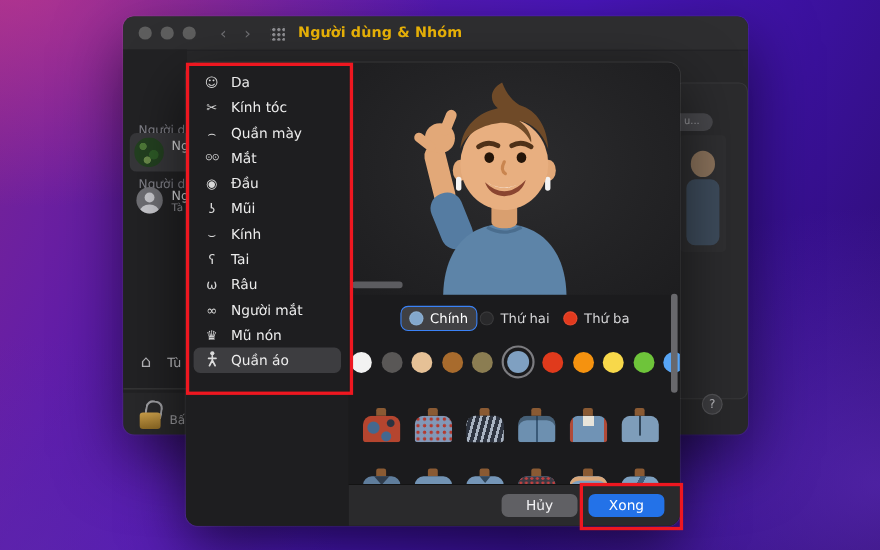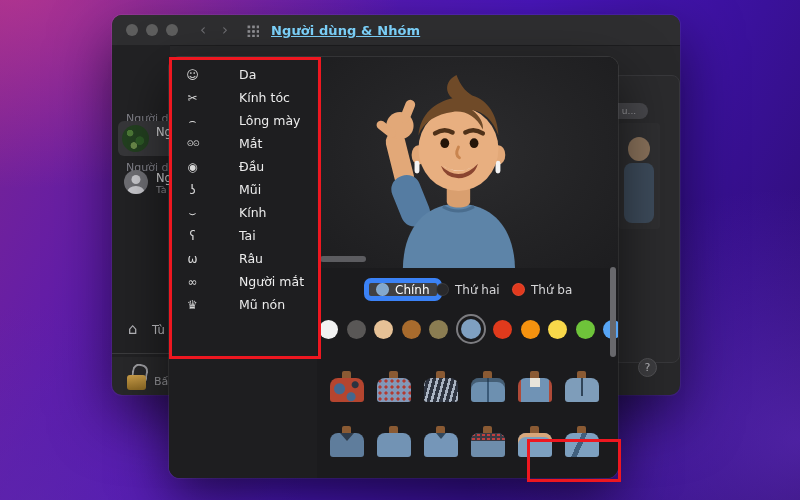--- a/index.html
+++ b/index.html
@@ -16,21 +16,21 @@
     border-radius:10px;box-shadow:0 22px 60px rgba(0,0,0,.55),0 0 0 1px rgba(255,255,255,.07);}
   .titlebar{position:absolute;left:0;top:0;right:0;height:30px;background:#2e2e30;
     border-radius:10px 10px 0 0;border-bottom:1px solid #1d1d1f;display:flex;align-items:center;}
   .lights{display:flex;gap:8px;margin-left:14px;}
   .light{width:12px;height:12px;border-radius:50%;background:#5e5e5e;}
   .navbtn{color:#6e6e72;font-size:15px;line-height:1;margin-left:22px;}
   .navbtn.fwd{margin-left:16px;}
   .grid-icon{width:13px;height:13px;margin-left:18px;
     background-image:radial-gradient(#8f8f93 1.2px,transparent 1.7px);
     background-size:4.6px 4.6px;background-position:.6px .6px;}
-  .wtitle{margin-left:12px;font-size:13px;font-weight:bold;color:#7dd3fc;letter-spacing:.1px;text-decoration:underline;}
+  .wtitle{margin-left:12px;font-size:13px;font-weight:bold;color:#eab308;letter-spacing:.1px;}
   .search{margin-left:auto;margin-right:26px;width:118px;height:18px;background:#3b3b3e;border-radius:4px;
     display:flex;align-items:center;gap:5px;padding-left:6px;box-sizing:border-box;}
   .search-text{font-size:11px;color:#85858a;}
   
   .wside{position:absolute;left:0;top:30px;width:58px;height:312px;background:#222224;overflow:hidden;}
   .wside-inner{position:absolute;left:0;top:-30px;width:170px;}
   .shead{position:absolute;font-size:11px;color:#82828a;white-space:nowrap;}
   .urow{position:absolute;left:6px;width:158px;height:35px;background:#37373a;border-radius:6px;}
   .avatar{position:absolute;border-radius:50%;}
   .avatar.camo{background:
@@ -70,27 +70,27 @@
     border:1px solid #525255;color:#b5b5b9;font-size:11px;display:flex;align-items:center;justify-content:center;box-sizing:border-box;}
   
   .popup{position:absolute;left:169px;top:57px;width:449px;height:421px;background:#1c1c1e;border-radius:11px;
     box-shadow:0 20px 55px rgba(0,0,0,.6),0 0 0 1px rgba(255,255,255,.10);z-index:10;overflow:hidden;}
   .popup-side{position:absolute;left:0;top:0;bottom:0;width:148px;background:#1e1e20;}
   .cat-list{position:absolute;left:0;top:6px;right:0;}
   .cat-item{height:23px;margin:0 7px;padding-left:8px;border-radius:6px;display:flex;align-items:center;gap:9px;}
   .cat-item.sel{background:#3d3d40;}
   .cat-icon{width:17px;text-align:center;font-size:12px;color:#d8d8d8;line-height:1;}
   .cat-icon.wide{font-size:8.5px;letter-spacing:-1px;}
-  .cat-label{font-size:12.5px;color:#ececec;margin-left:29px;}
+  .cat-label{font-size:12.5px;color:#ececec;}
   .popup-main{position:absolute;left:148px;top:0;right:0;bottom:0;background:#1b1b1d;}
   .preview{position:absolute;left:0;top:0;right:0;height:211px;
     background:radial-gradient(ellipse at 50% 45%,#2c2c2e 0%,#232325 58%,#1d1d1f 100%);overflow:hidden;}
   .hscroll{position:absolute;left:3px;top:199px;width:46px;height:6px;border-radius:3px;background:#5c5c60;}
   .tab{position:absolute;top:221px;height:23px;display:flex;align-items:center;gap:6px;padding:0 7px;box-sizing:border-box;}
-  .tab.sel{background:#404043;border:5px solid #3b82f6;border-radius:7px;}
+  .tab.sel{background:#404043;border:1px solid #3b82f6;border-radius:7px;}
   .tab:nth-of-type(1){left:47px;}
   .tab:nth-of-type(2){left:112px;}
   .tab:nth-of-type(3){left:188px;}
   .tab-dot{width:13px;height:13px;border-radius:50%;box-shadow:inset 0 0 0 1px rgba(255,255,255,.08);}
   .tab-label{font-size:12px;color:#d6d6d8;}
   .tab.sel .tab-label{color:#ffffff;}
   .swatches{position:absolute;left:0;top:259px;right:0;height:26px;display:flex;align-items:center;gap:8.5px;padding-left:2px;}
   .swatch{width:19px;height:19px;border-radius:50%;flex:0 0 auto;}
   .swatch.sel{width:20px;height:20px;outline:2px solid #7c7c80;outline-offset:3px;margin:0 4px;}
   .clothes{position:absolute;left:6px;top:301px;display:grid;grid-template-columns:repeat(6,47px);
@@ -189,21 +189,21 @@
           <div class="cat-item">
             <span class="cat-icon">☺</span>
             <span class="cat-label">Da</span>
           </div>
           <div class="cat-item">
             <span class="cat-icon">✂</span>
             <span class="cat-label">Kính tóc</span>
           </div>
           <div class="cat-item">
             <span class="cat-icon">⌢</span>
-            <span class="cat-label">Lông mày</span>
+            <span class="cat-label">Quần mày</span>
           </div>
           <div class="cat-item">
             <span class="cat-icon wide">⊙⊙</span>
             <span class="cat-label">Mắt</span>
           </div>
           <div class="cat-item">
             <span class="cat-icon">◉</span>
             <span class="cat-label">Đầu</span>
           </div>
           <div class="cat-item">
@@ -222,20 +222,27 @@
             <span class="cat-icon">ω</span>
             <span class="cat-label">Râu</span>
           </div>
           <div class="cat-item">
             <span class="cat-icon">∞</span>
             <span class="cat-label">Người mắt</span>
           </div>
           <div class="cat-item">
             <span class="cat-icon">♛</span>
             <span class="cat-label">Mũ nón</span>
+          </div>
+          <div class="cat-item sel">
+            <span class="cat-icon"><svg width="12" height="15" viewBox="0 0 12 15">
+                <circle cx="6" cy="2.2" r="1.9" fill="#dcdcdc"></circle>
+                <path d="M6 4.5 V8.5 M6 8.5 L3.4 13.5 M6 8.5 L8.6 13.5 M2.6 6.8 L9.4 6.8" stroke="#dcdcdc" stroke-width="1.5" stroke-linecap="round" fill="none"></path>
+              </svg></span>
+            <span class="cat-label">Quần áo</span>
           </div>
         </div>
     </div>
     <div class="popup-main">
       <div class="preview">
         <svg width="215" height="200" viewBox="0 0 220 205" style="position:absolute;left:32px;top:14px;">
           <rect x="42" y="62" width="20" height="58" rx="10" fill="#e2a878" transform="rotate(-14 52 91)"></rect>
           <rect x="48" y="106" width="30" height="54" rx="14" fill="#557ca2" transform="rotate(-22 63 133)"></rect>
           <circle cx="52" cy="56" r="14" fill="#e2a878"></circle>
           <rect x="55" y="29" width="10" height="25" rx="5" fill="#e2a878" transform="rotate(22 60 41)"></rect>
@@ -330,18 +337,22 @@
           <div class="cl-tile">
             <div class="cl-neck"></div>
             <div class="cl-body st-offshoulder-top"></div>
           </div>
           <div class="cl-tile">
             <div class="cl-neck"></div>
             <div class="cl-body st-strap-top"></div>
           </div>
         </div>
       <div class="vscroll"></div>
+      <div class="pfooter">
+        <div class="btn btn-cancel">Hủy</div>
+        <div class="btn btn-done" style="background: rgb(35, 114, 232);">Xong</div>
+      </div>
     </div>
   </div>
 
   <div class="anno anno1" style="border-color: rgb(238, 23, 32);"></div>
   <div class="anno anno2" style="border-color: rgb(238, 23, 32);"></div>
 </div>
 
 </body></html>

